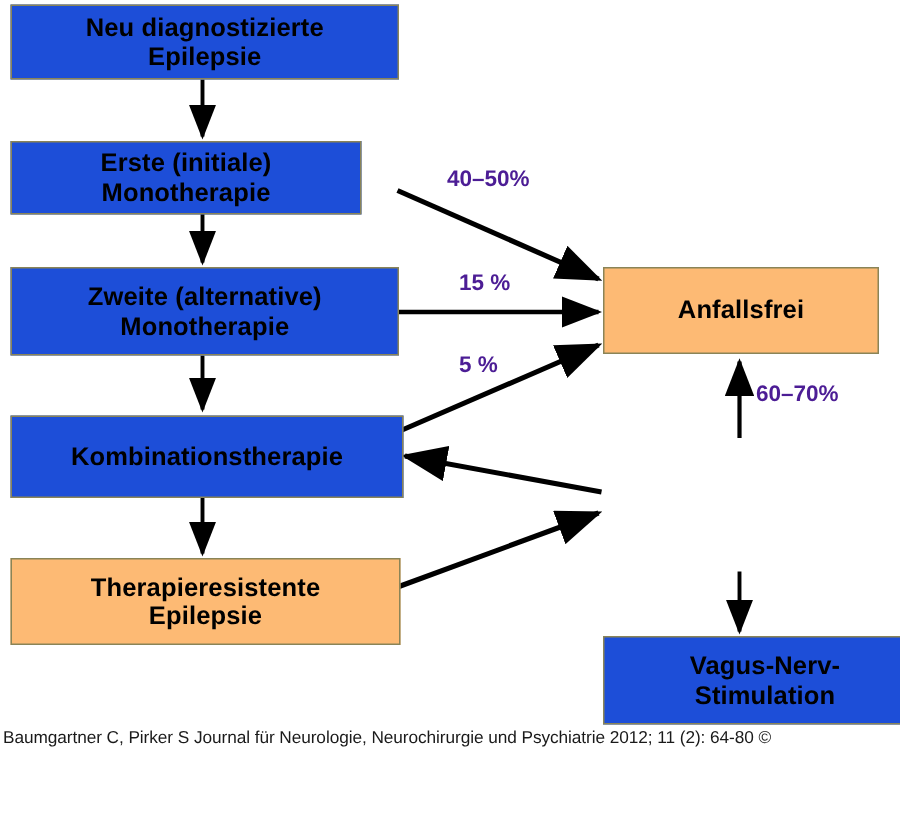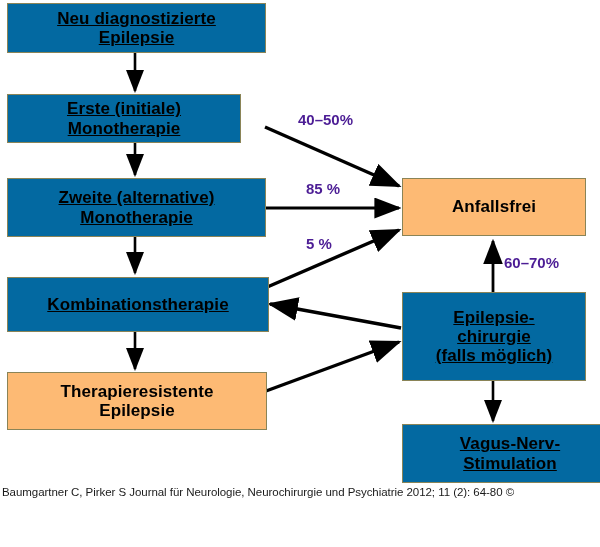--- a/index.html
+++ b/index.html
@@ -45,21 +45,21 @@
     line-height: 1.12;
     color: #000000;
     letter-spacing: 0.1px;
     padding: 2px 4px;
   }
   .node .node-label {
     display: block;
     white-space: pre-line;
   }
 
-  .fill-cream { background: #0369a1; text-decoration: underline; }
+  .fill-cream { background: #1d4ed8; }
   .fill-gold  { background: #fdba74; }
 
   .edge-label {
     position: absolute;
     font-size: 15px;
     font-weight: bold;
     color: #4c1d95;
     white-space: nowrap;
   }
 
@@ -130,34 +130,29 @@
 
   <div class="node fill-gold" style="left:7px; top:372px; width:260px; height:58px;">
     <span class="node-label">Therapieresistente
 Epilepsie</span>
   </div>
 
   <div class="node fill-gold" style="left:402px; top:178px; width:184px; height:58px;">
     <span class="node-label">Anfallsfrei</span>
   </div>
 
-  <div class="node fill-cream" style="left:402px; top:292px; width:184px; height:89px;">
-    <span class="node-label">Epilepsie-
-chirurgie
-(falls möglich)</span>
-  </div>
 
   <div class="node fill-cream" style="left:402px; top:424px; width:216px; height:59px;">
     <span class="node-label">Vagus-Nerv-
 Stimulation</span>
   </div>
 
   <div class="edge-label" style="left:298px; top:111px;">40–50%</div>
 
-  <div class="edge-label" style="left:306px; top:180px;">85 %</div>
+  <div class="edge-label" style="left:306px; top:180px;">15 %</div>
 
   <div class="edge-label" style="left:306px; top:235px;">5 %</div>
 
   <div class="edge-label" style="left:504px; top:254px;">60–70%</div>
 
   <div class="caption">Baumgartner C, Pirker S Journal für Neurologie, Neurochirurgie und Psychiatrie 2012; 11 (2): 64-80 ©</div>
 
 </div>
 
 </body></html>

